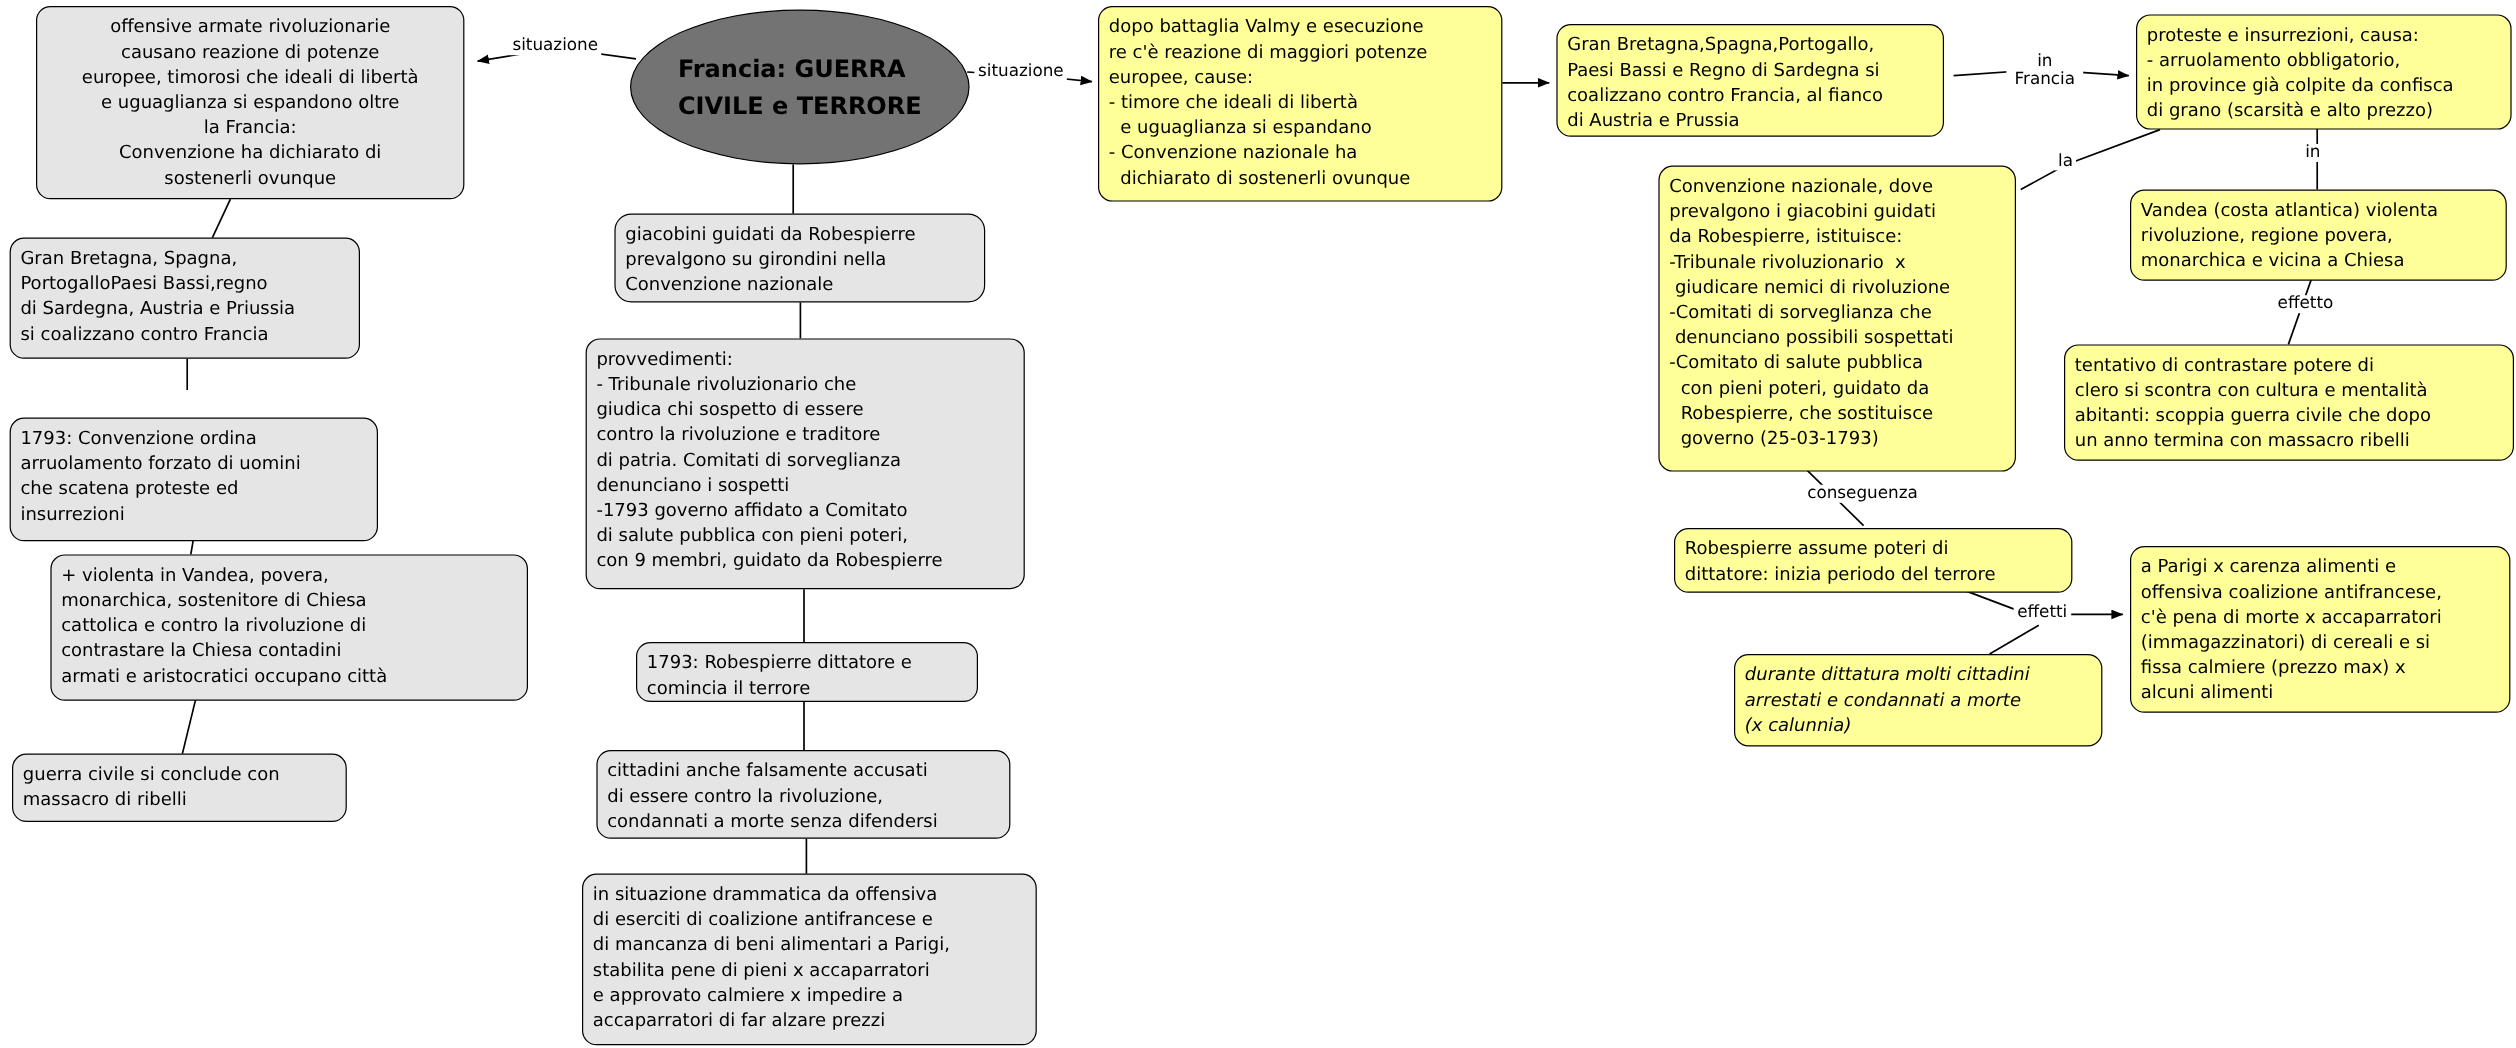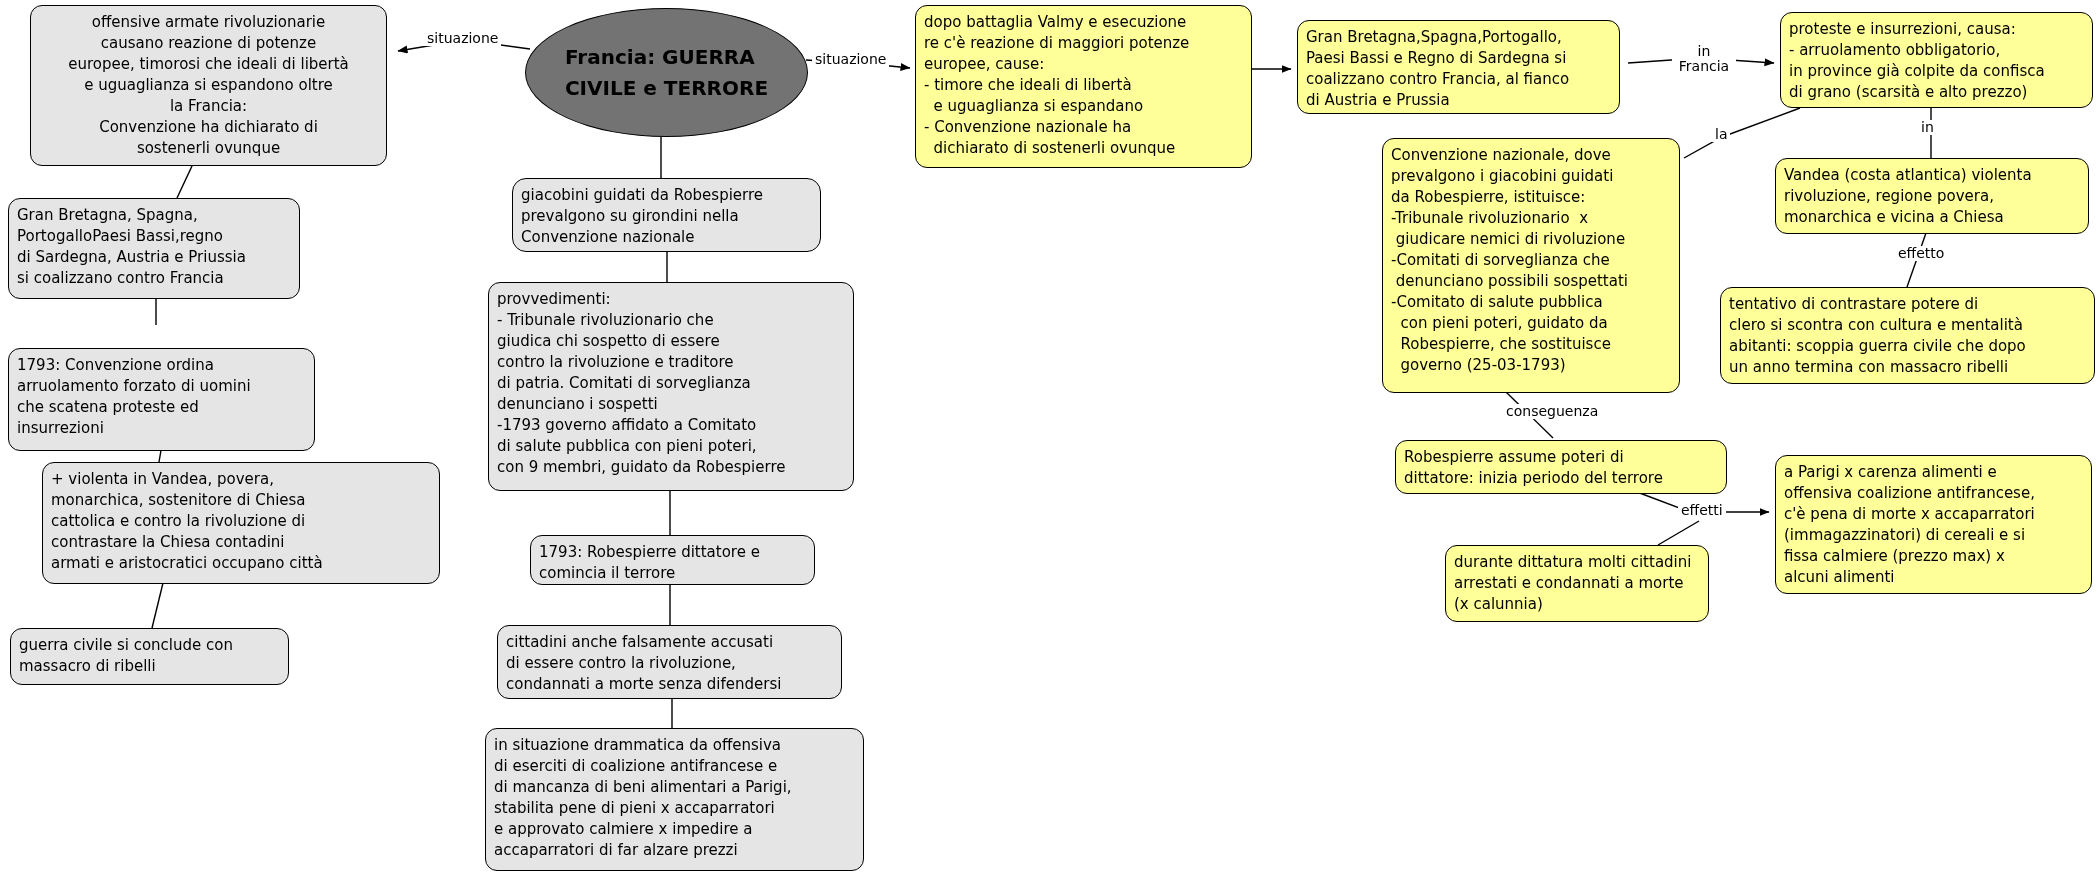--- a/index.html
+++ b/index.html
@@ -170,21 +170,21 @@
   governo (25-03-1793)</div>
   <div class="node yellow" style="left:1775px;top:158px;width:314px;height:76px;">Vandea (costa atlantica) violenta
 rivoluzione, regione povera,
 monarchica e vicina a Chiesa</div>
   <div class="node yellow" style="left:1720px;top:287px;width:375px;height:97px;">tentativo di contrastare potere di
 clero si scontra con cultura e mentalità
 abitanti: scoppia guerra civile che dopo
 un anno termina con massacro ribelli</div>
   <div class="node yellow" style="left:1395px;top:440px;width:332px;height:54px;">Robespierre assume poteri di
 dittatore: inizia periodo del terrore</div>
-  <div class="node yellow" style="left:1445px;top:545px;width:264px;height:77px;">durante dittatura molti cittadini
+  <div class="node yellow" style="left:1445px;top:545px;width:307px;height:77px;font-style:italic;">durante dittatura molti cittadini
 arrestati e condannati a morte
 (x calunnia)</div>
   <div class="node yellow" style="left:1775px;top:455px;width:317px;height:139px;">a Parigi x carenza alimenti e
 offensiva coalizione antifrancese,
 c'è pena di morte x accaparratori
 (immagazzinatori) di cereali e si
 fissa calmiere (prezzo max) x
 alcuni alimenti</div>
 
   <div class="edge-label" style="left:424px;top:31px;">situazione</div>

